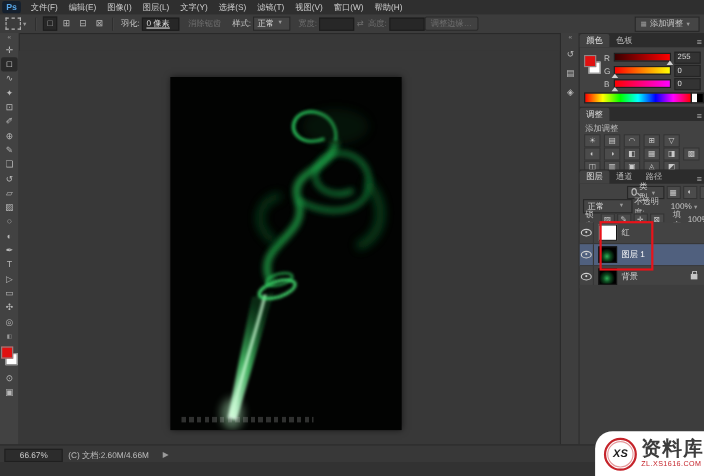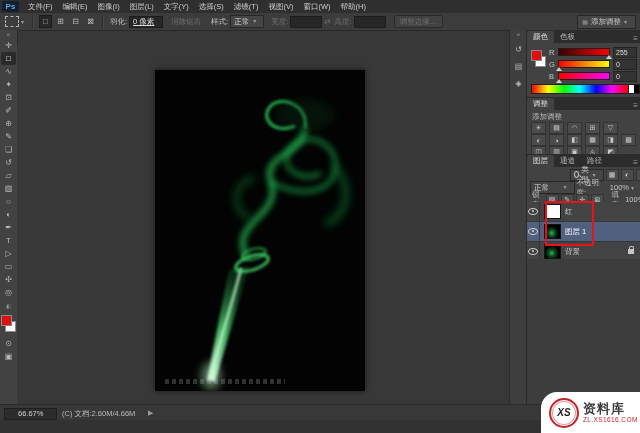--- a/index.html
+++ b/index.html
@@ -119,21 +119,21 @@
   .footer-band{position:absolute;left:0;top:420px;width:640px;height:13px;background:#323232;}
   
   .annot{position:absolute;left:545px;top:201px;width:45px;height:41px;border:2px solid #e8131a;
          z-index:40;pointer-events:none;}
   .wm{position:absolute;right:0;bottom:0;width:99px;height:41px;background:#fff;z-index:50;
       border-top-left-radius:16px;display:flex;align-items:center;gap:4px;padding-left:8px;box-sizing:border-box;}
   .wm-logo{width:26px;height:26px;border:2px solid #c5242b;border-radius:50%;display:flex;
            align-items:center;justify-content:center;color:#1c1c1c;font-weight:bold;font-style:italic;
            font-size:10px;background:#fff;box-shadow:inset 0 0 0 1px #fff,inset 0 0 0 2px #e5989b;}
   .wm-col{display:flex;flex-direction:column;line-height:1.1;}
-  .wm-t1{color:#3d3d3d;font-weight:bold;font-size:13px;letter-spacing:1px;}
+  .wm-t1{color:#3d3d3d;font-weight:bold;font-size:18px;letter-spacing:1px;}
   .wm-t2{color:#c5242b;font-size:6.5px;letter-spacing:.4px;}
 </style>
 </head>
 <body>
 
 <div class="app">
 
   <div class="menu-bar">
     <div class="ps-logo">Ps</div>
     <div id="menu-items" style="display:flex;">
@@ -167,21 +167,21 @@
     <span class="bar-label" style="margin-left:8px">样式:</span>
     <span class="dropdown">
       <span>正常</span>
       <span class="dd-arrow">▾</span>
     </span>
     <span class="bar-label dim" style="margin-left:7px">宽度:</span>
     <span class="obox empty"></span>
     <span class="bar-label dim">⇄</span>
     <span class="bar-label dim">高度:</span>
     <span class="obox empty"></span>
-    <span class="btn dim" style="margin-left:8px">调整边缘…</span>
+    <span class="btn dim" style="">调整边缘…</span>
     <span class="workspace">
       <span style="font-size:6px;color:#9a9a9a">▦</span>
       <span>添加调整</span>
       <span class="dd-arrow">▾</span>
     </span>
   </div>
 
 
   <div class="toolbar">
     <div class="tb-collapse">«</div>

